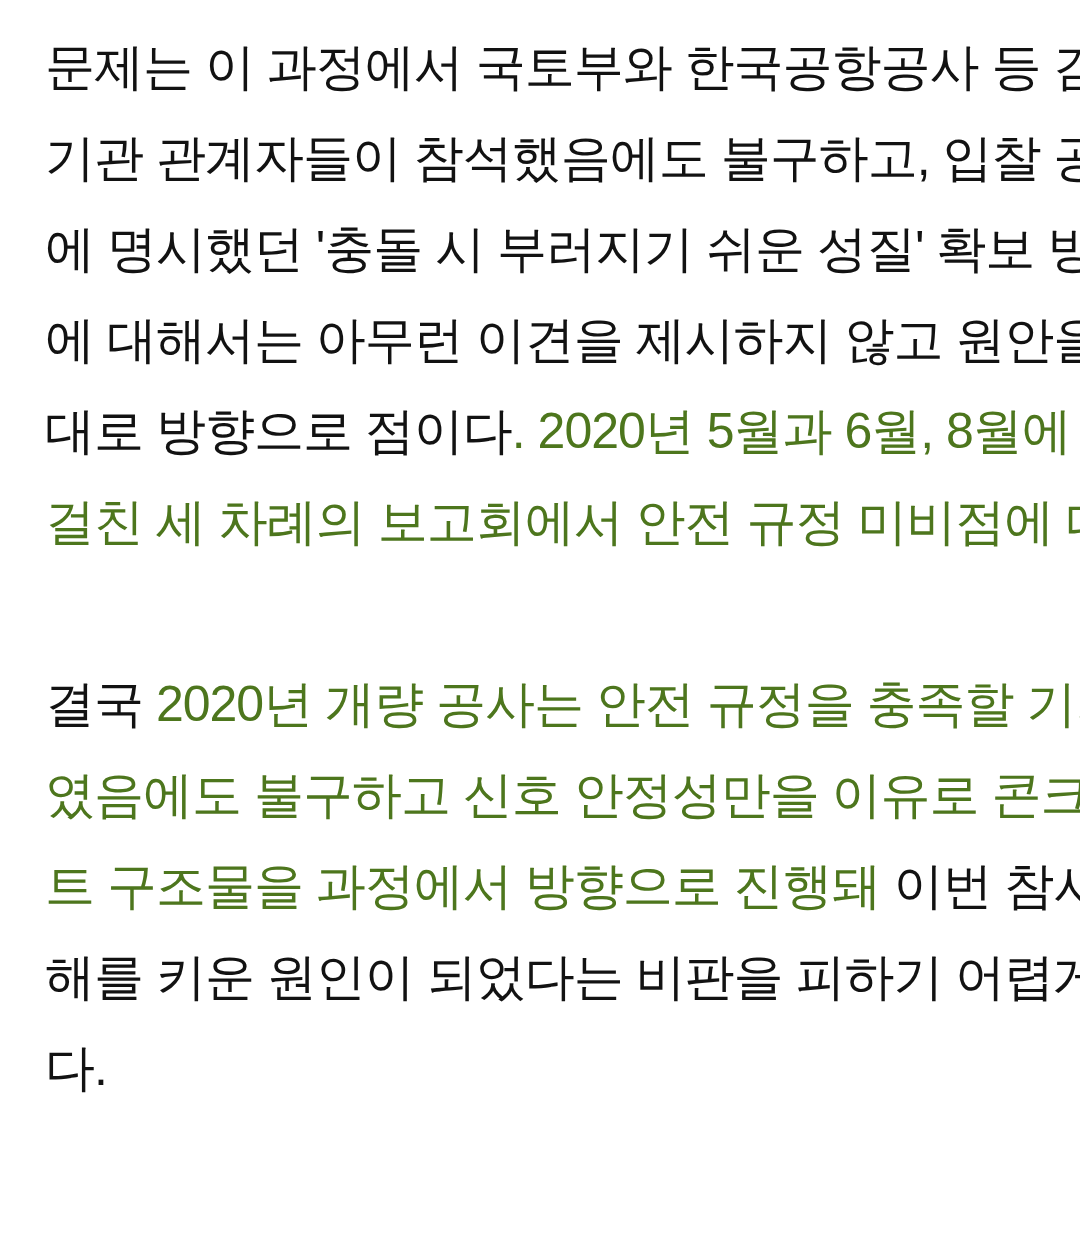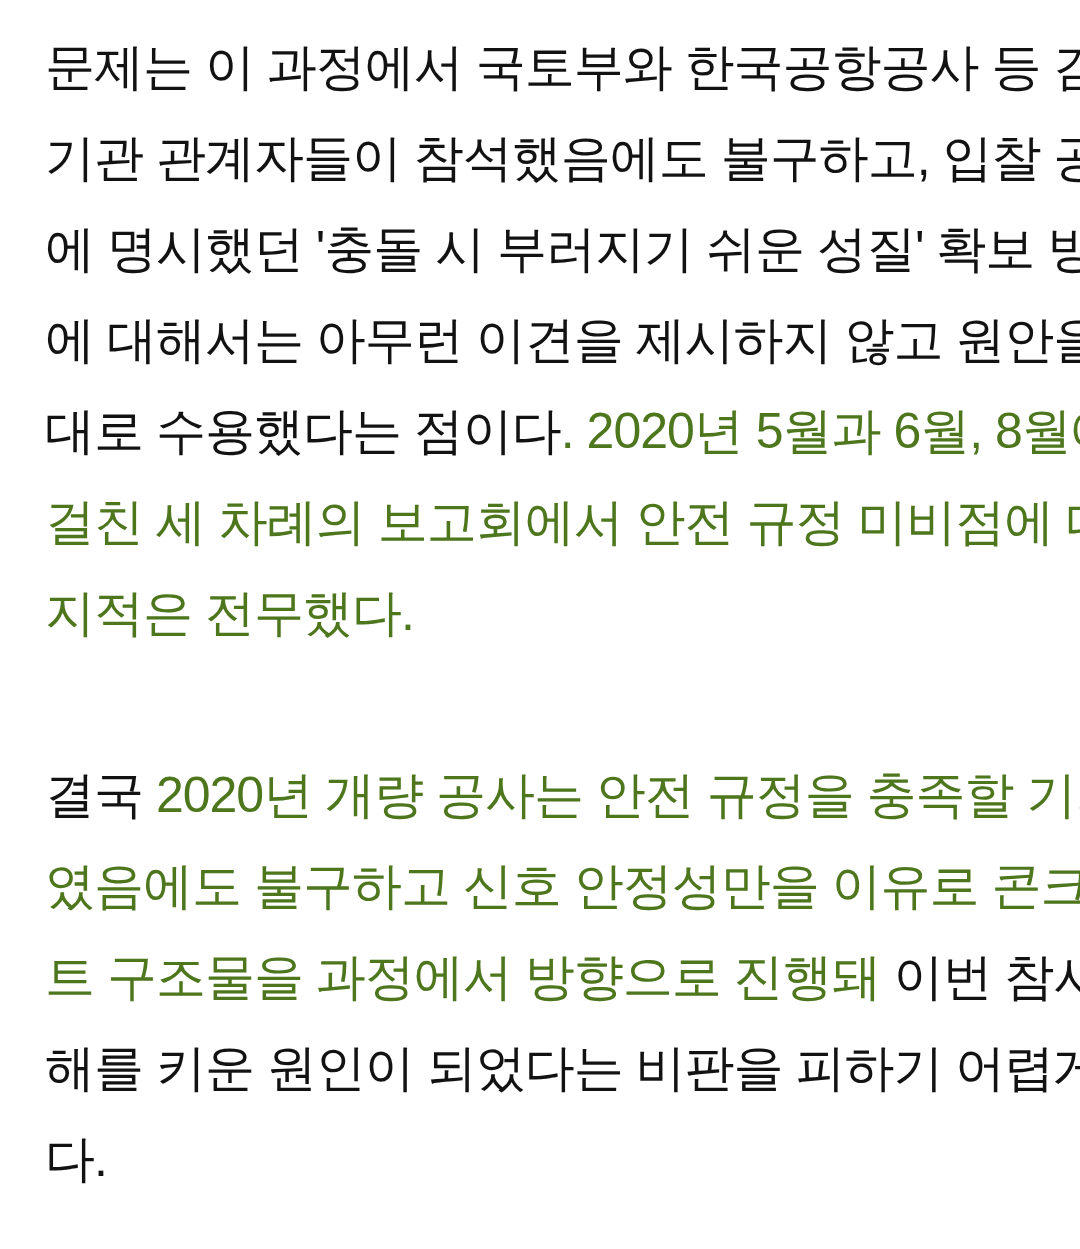--- a/index.html
+++ b/index.html
@@ -47,23 +47,22 @@
 </head>
 <body>
 
 <main class="article">
 
   <section class="paragraph">
     <div class="ln"><span class="seg">문제는 이 과정에서 국토부와 한국공항공사 등 감독</span></div>
     <div class="ln"><span class="seg">기관 관계자들이 참석했음에도 불구하고, 입찰 공고</span></div>
     <div class="ln"><span class="seg">에 명시했던 '충돌 시 부러지기 쉬운 성질' 확보 방안</span></div>
     <div class="ln"><span class="seg">에 대해서는 아무런 이견을 제시하지 않고 원안을 그</span></div>
-    <div class="ln"><span class="seg">대로 수용했다는 점이다</span><span class="seg hl tilt-steep">. 2020년 5월과 6월, 8월에</span></div>
+    <div class="ln"><span class="seg">대로 방향으로 점이다</span><span class="seg hl tilt-steep">. 2020년 5월과 6월, 8월에</span></div>
     <div class="ln"><span class="seg hl tilt-mild">걸친 세 차례의 보고회에서 안전 규정 미비점에 대한</span></div>
-    <div class="ln"><span class="seg hl tilt-flat">지적은 전무했다.</span></div>
   </section>
 
   <section class="paragraph">
     <div class="ln"><span class="seg">결국 </span><span class="seg hl tilt-steep">2020년 개량 공사는 안전 규정을 충족할 기회</span></div>
     <div class="ln"><span class="seg hl tilt-mild">였음에도 불구하고 신호 안정성만을 이유로 콘크리</span></div>
     <div class="ln"><span class="seg hl tilt-flat">트 구조물을 과정에서 방향으로 진행돼</span><span class="seg"> 이번 참사 피</span></div>
     <div class="ln"><span class="seg">해를 키운 원인이 되었다는 비판을 피하기 어렵게 됐</span></div>
     <div class="ln"><span class="seg">다.</span></div>
   </section>
 

